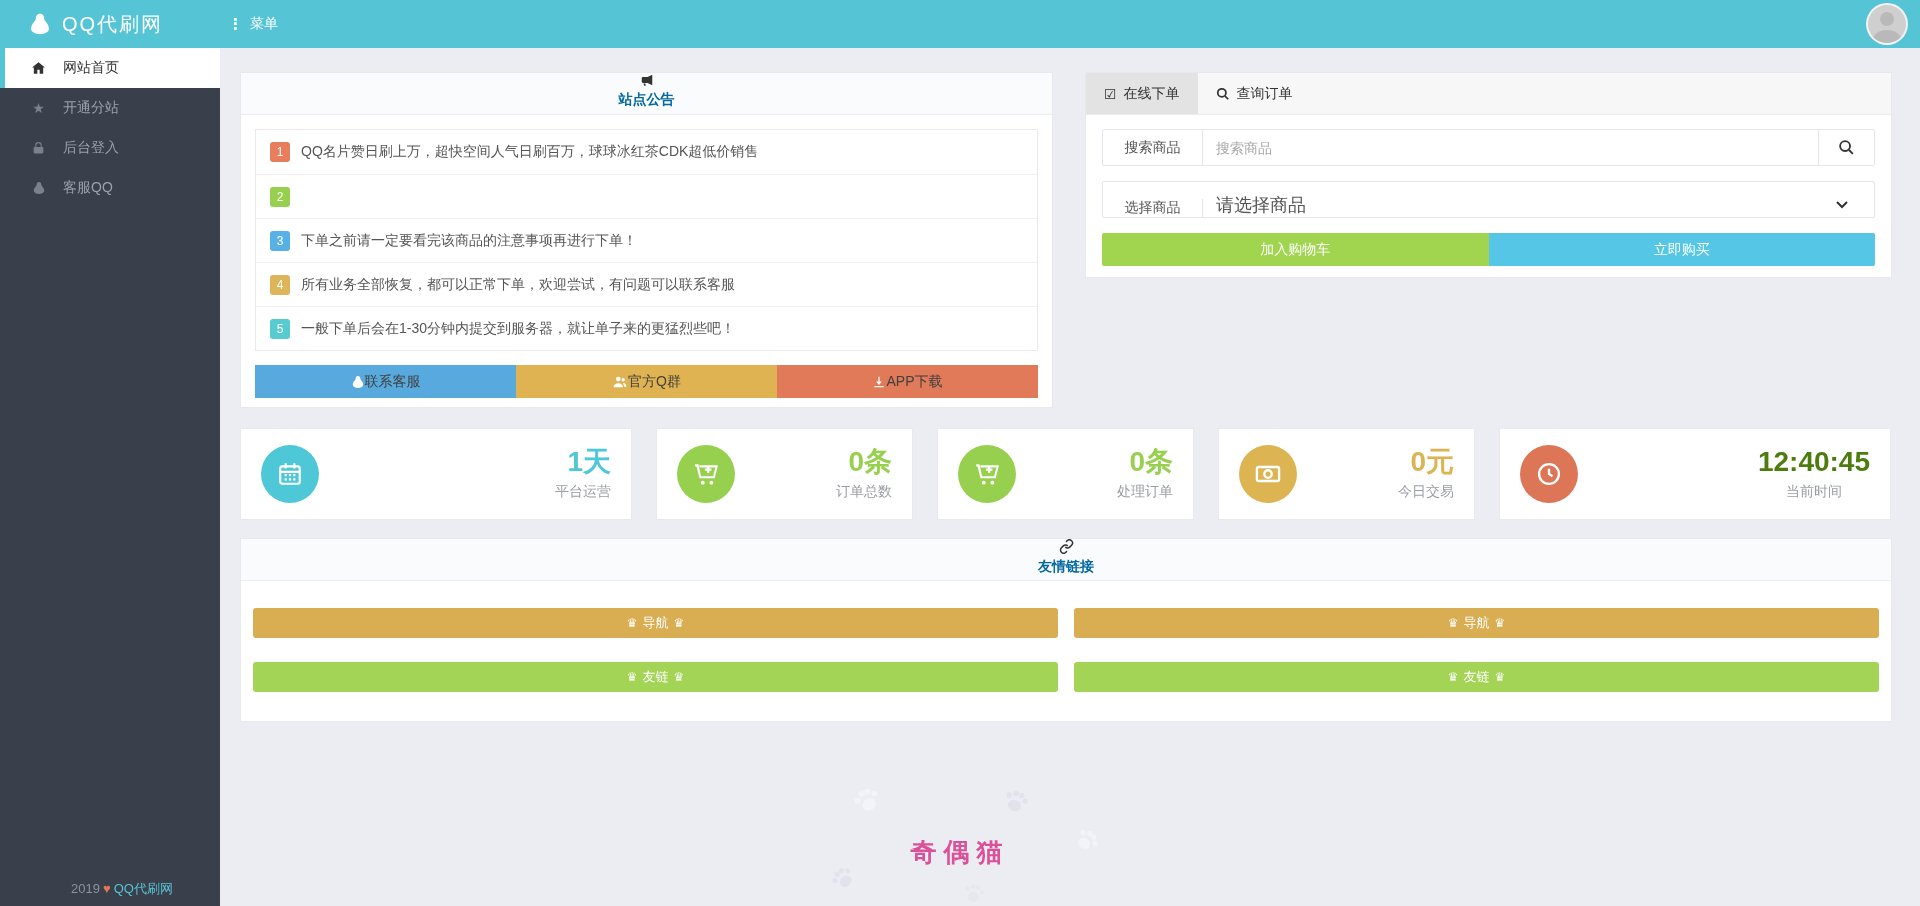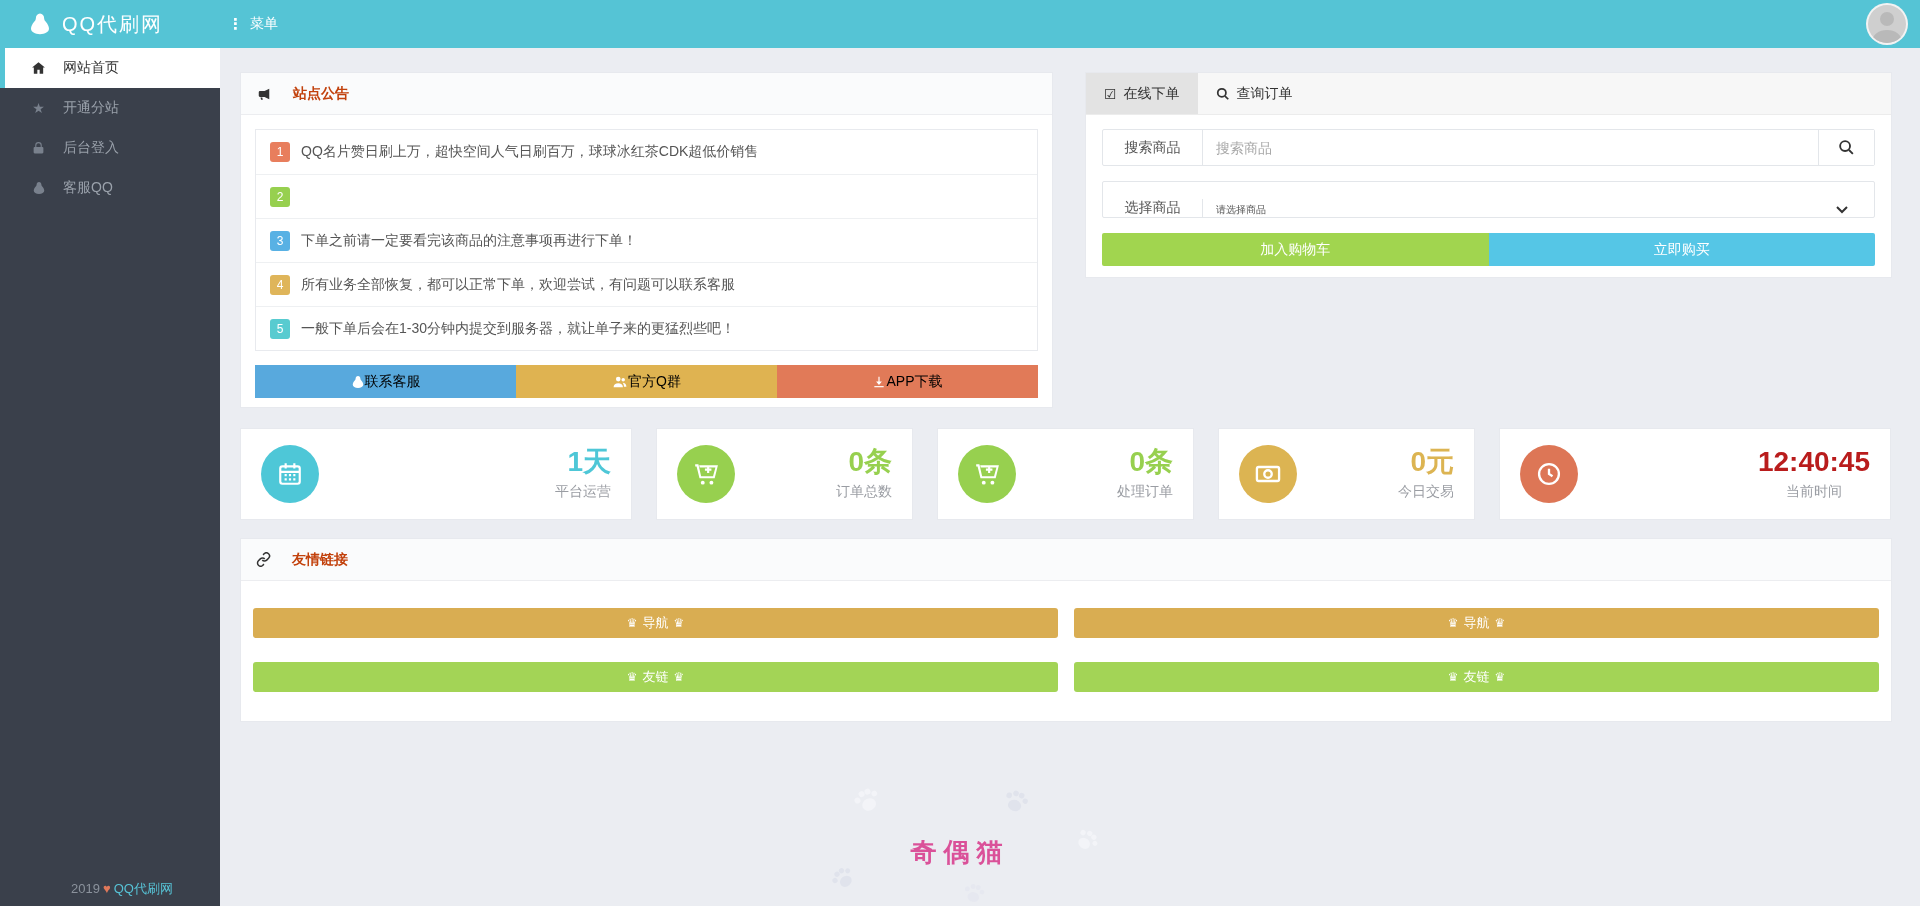--- a/index.html
+++ b/index.html
@@ -20,45 +20,45 @@
   .side-item .ico { width:17px; text-align:center; color:#79818d; font-size:14px; display:flex; justify-content:center; }
   .side-item.active { background:#fff; color:#333; border-left:5px solid #55c4d5; padding-left:25px; }
   .side-item.active .ico { color:#333; }
   .side-foot { position:absolute; bottom:8px; left:12px; width:100%; text-align:center; font-size:13px; color:#8b929c; }
   .side-foot .heart { color:#e0785a; padding:0 3px; }
   .side-foot .site { color:#57c3d6; }
 
   
   .main { position:absolute; left:220px; top:48px; right:0; bottom:0; }
   .panel { position:absolute; background:#fff; border:1px solid #e7e9ee; }
-  .panel-h { height:42px; display:flex; align-items:center; gap:21px; padding:0 15px; background:#fafbfc; border-bottom:1px solid #ecedf0; font-size:14px; font-weight:bold; color:#c2410c; }
+  .panel-h { height:42px; display:flex; align-items:center; gap:4px; padding:0 15px; background:#fafbfc; border-bottom:1px solid #ecedf0; font-size:14px; font-weight:bold; color:#0369a1;flex-direction:column; }
 
   
   .announce { left:20px; top:24px; width:813px; height:336px; }
   .announce-body { padding:14px; }
   .notice-list { border:1px solid #e8eaee; }
   .notice-item { display:flex; align-items:center; height:44px; padding:0 14px; border-top:1px solid #eef0f2; font-size:14px; color:#555; }
   .notice-item:first-child { border-top:0; }
   .badge { min-width:20px; height:20px; border-radius:3px; color:#fff; font-size:12px; display:flex; align-items:center; justify-content:center; margin-right:11px; }
   .announce-btns { display:flex; margin-top:14px; }
-  .abtn { flex:1; height:33px; display:flex; align-items:center; justify-content:center; color:#000000; font-size:14px; cursor:pointer; }
+  .abtn { flex:1; height:33px; display:flex; align-items:center; justify-content:center; color:#404040; font-size:14px; cursor:pointer; }
 
   
   .order { left:865px; top:24px; width:807px; height:206px; }
   .tabbar { height:42px; background:#f7f7f7; border-bottom:1px solid #ececec; display:flex; }
   .tab { padding:0 18px; display:flex; align-items:center; gap:7px; font-size:14px; color:#333; cursor:pointer; }
   .tab.active { background:#e3e3e3; }
   .order-body { padding:14px 16px; }
   .igroup { display:flex; align-items:stretch; height:37px; border:1px solid #e3e6ea; border-radius:2px; background:#fff; }
   .igroup + .igroup { margin-top:15px;align-items:flex-end; }
   .iglabel { width:100px; display:flex; align-items:center; justify-content:center; border-right:1px solid #e3e6ea; font-size:14px; color:#555; }
   .igroup input { flex:1; border:0; outline:none; padding:0 13px; font-size:14px; color:#333; background:transparent; }
   .igroup input::placeholder { color:#a8a8a8; }
   .search-btn { width:56px; border-left:1px solid #e3e6ea; background:#fff; display:flex; align-items:center; justify-content:center; cursor:pointer; }
-  .sel-value { flex:1; display:flex; align-items:center; padding:0 13px; font-size:10px; color:#555; cursor:pointer; }
+  .sel-value { flex:1; display:flex; align-items:center; padding:0 13px; font-size:18px; color:#555; cursor:pointer; }
   .chev { margin-left:auto; margin-right:13px; display:flex; align-items:center; color:#333; }
   .order-btns { display:flex; margin-top:15px; }
   .obtn { flex:1; height:33px; display:flex; align-items:center; justify-content:center; color:#fff; font-size:14px; cursor:pointer; }
   .obtn.cart { background:#a1d54f; border-radius:2px 0 0 2px; }
   .obtn.buy { background:#55c6e6; border-radius:0 2px 2px 0; }
 
   
   .stats { position:absolute; left:20px; top:380px; width:1652px; height:92px; display:flex; gap:24px; }
   .stat { background:#fff; border:1px solid #e7e9ee; display:flex; align-items:center; padding:0 20px; }
   .stat.w-lg { width:392px; } .stat.w-sm { width:257px; }
@@ -303,21 +303,21 @@
         </span>
       </div>
       <div class="stat w-lg">
         <span class="stat-ico" style="background-color: rgb(221, 118, 86);">
           <svg width="28" height="28" viewBox="0 0 24 24" fill="none" stroke="#fff" stroke-width="2">
               <circle cx="12" cy="12" r="8.5"></circle>
               <path d="M12 7.5V12l3 2"></path>
             </svg>
         </span>
         <span class="stat-meta">
-          <div class="stat-value" style="color: #b91c1c;">12:40:45</div>
+          <div class="stat-value" style="color: #4d7c0f;">12:40:45</div>
           <div class="stat-label">当前时间</div>
         </span>
       </div>
     </div>
 
     <div class="panel links">
       <div class="panel-h">
         <span>
           <svg width="15" height="15" viewBox="0 0 24 24" fill="none" stroke="#333" stroke-width="2.4">
               <path d="M10 13a5 5 0 007.1 0l3-3a5 5 0 00-7.1-7.1l-1.7 1.7"></path>

